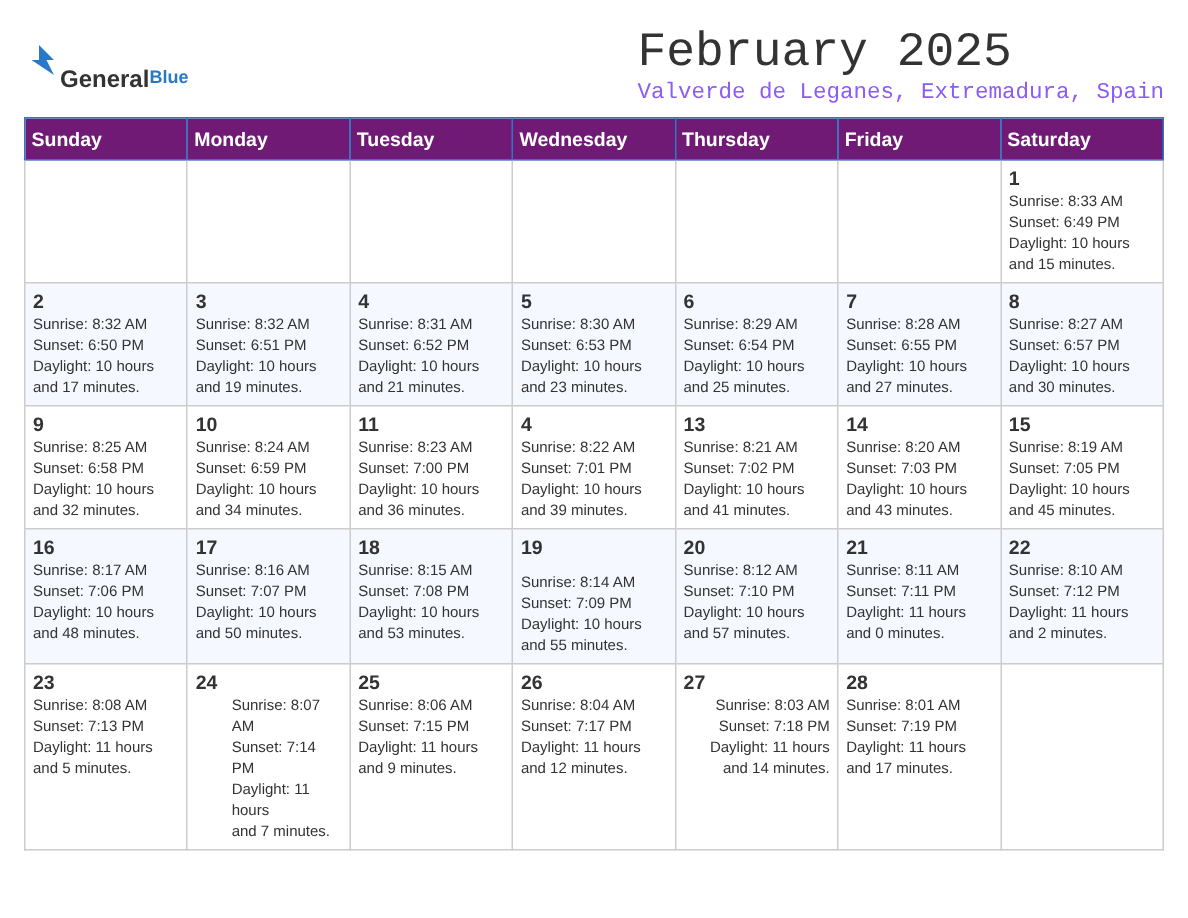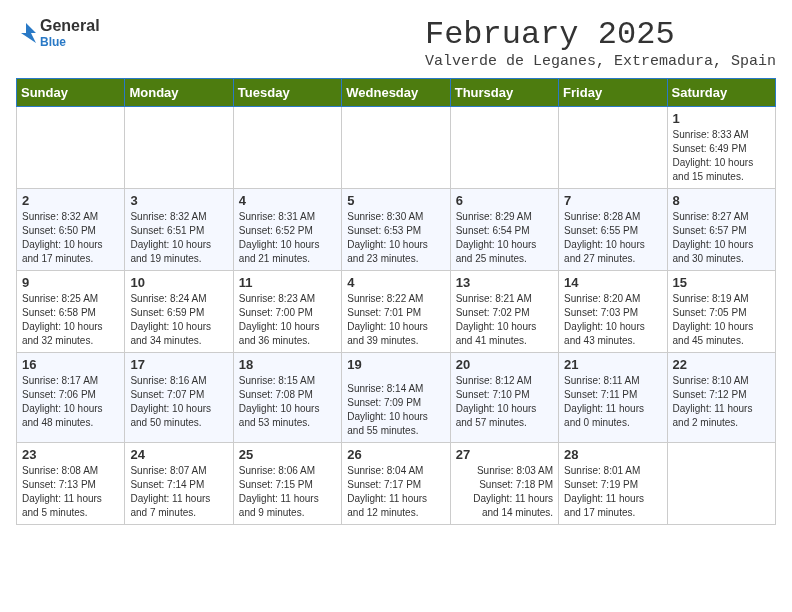--- a/index.html
+++ b/index.html
@@ -24,29 +24,29 @@
       text-align: left;
       font-family: Liberation Mono, monospace;
     }
     .month-title {
       font-size: 32px;
       font-weight: normal;
       color: #333;
     }
     .location-subtitle {
       font-size: 15px;
-      color: #404040;
+      color: #8b5cf6;
     }
     .calendar-table {
       width: 100%;
       border-collapse: collapse;
       margin-top: 8px;
     }
     .calendar-table th {
-      background-color: #4d7c0f;
+      background-color: #701a75;
       color: #fff;
       padding: 6px 4px;
       font-size: 13px;
       font-weight: bold;
       text-align: left;
       border: 1px solid #2979c6;
     }
     .calendar-table td {
       border: 1px solid #ccc;
       vertical-align: top;
@@ -78,21 +78,21 @@
   </style>
 </head>
 <body>
 
 <div class="header-section">
   <div class="logo-area">
       <div style="line-height: 1.2; font-size: 16px; font-weight: bold; color: rgb(51, 51, 51); display: flex; align-items: center;">
         <svg width="20" height="20" viewBox="0 0 20 20" style="margin-right: 4px;">
           <polygon points="10,0 20,10 15,10 20,20 5,10 10,10" fill="#2979c6"></polygon>
         </svg>
-        <div style="display: flex; flex-direction: column; line-height: 1.2;">
+        <div style="display: flex; flex-direction: row; line-height: 1.2; margin-top: 28px;">
           <span style="color: rgb(51, 51, 51); font-size: 16px; font-weight: bold;">General</span>
           <span style="color: rgb(41, 121, 198); font-size: 12px; font-weight: bold;">Blue</span>
         </div>
       </div>
     </div>
   <div class="title-area">
     <div class="month-title">February 2025</div>
     <div class="location-subtitle">Valverde de Leganes, Extremadura, Spain</div>
   </div>
 </div>
@@ -281,21 +281,21 @@
       <tr>
         <td>
           <span class="day-number">23</span>
           <div class="day-info" style="white-space: pre-line;">Sunrise: 8:08 AM
 Sunset: 7:13 PM
 Daylight: 11 hours
 and 5 minutes.</div>
         </td>
         <td>
           <span class="day-number">24</span>
-          <div class="day-info" style="white-space: pre-line;">Sunrise: 8:07 AM
+          <div class="day-info" style="white-space: pre-line; margin-left: 24px;">Sunrise: 8:07 AM
 Sunset: 7:14 PM
 Daylight: 11 hours
 and 7 minutes.</div>
         </td>
         <td>
           <span class="day-number">25</span>
           <div class="day-info" style="white-space: pre-line;">Sunrise: 8:06 AM
 Sunset: 7:15 PM
 Daylight: 11 hours
 and 9 minutes.</div>

